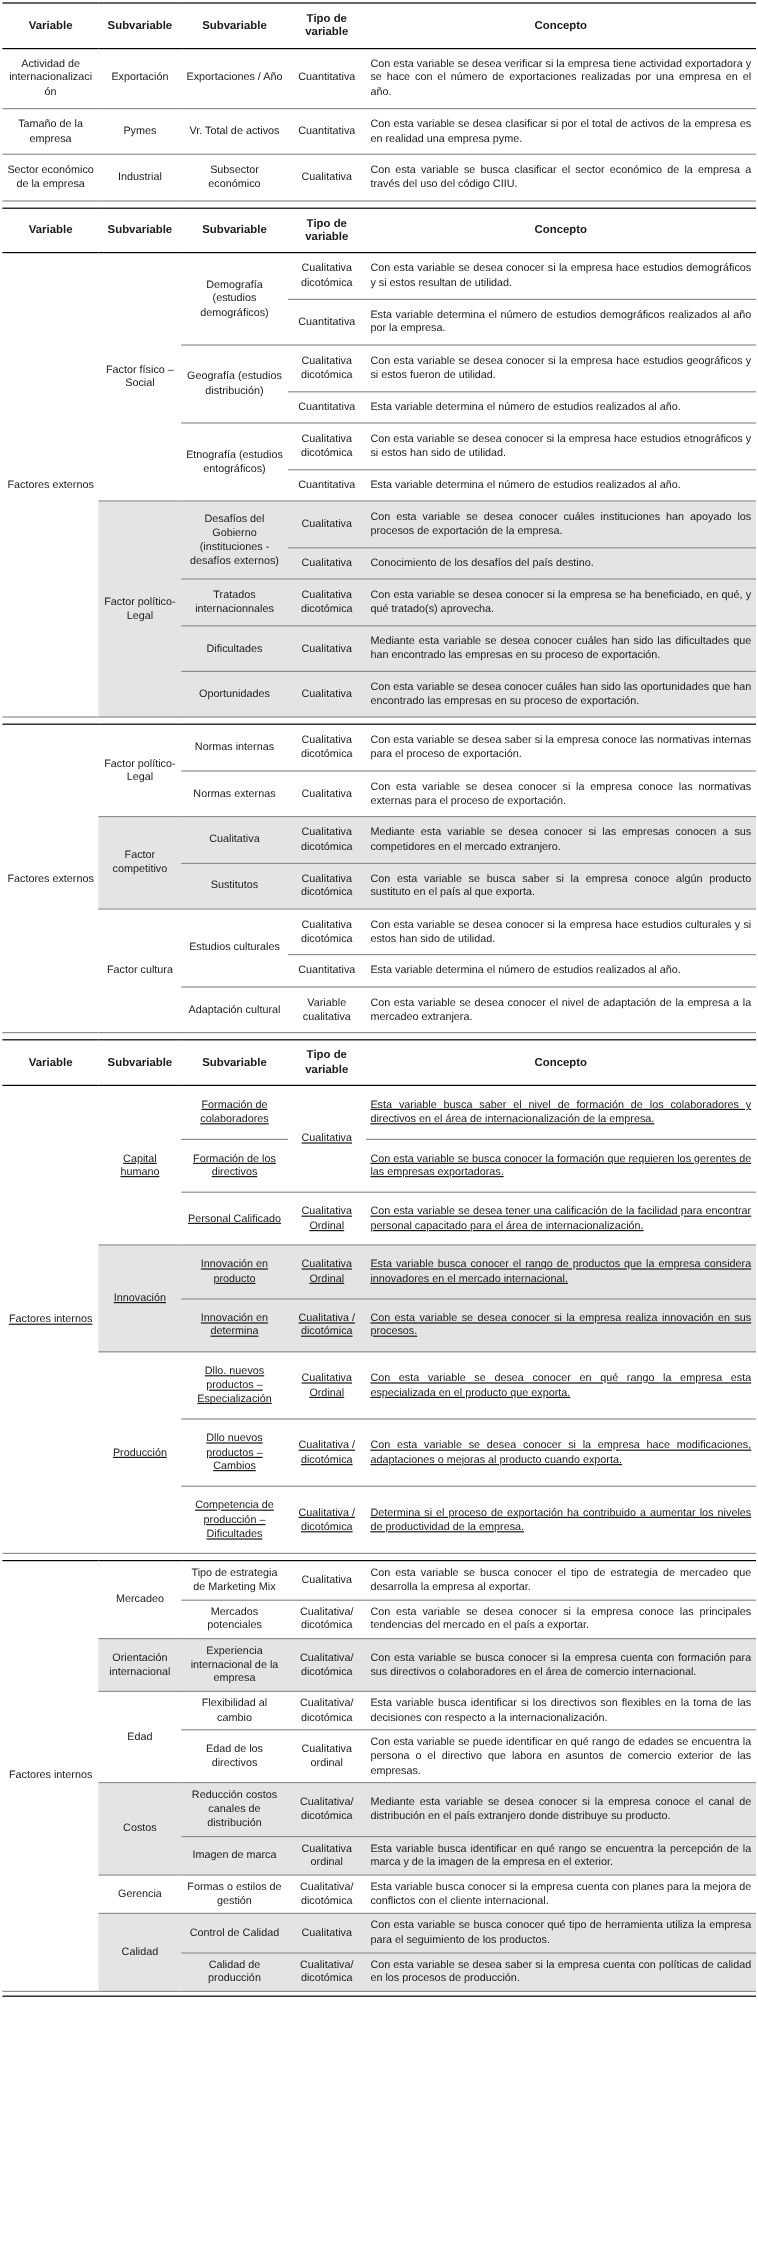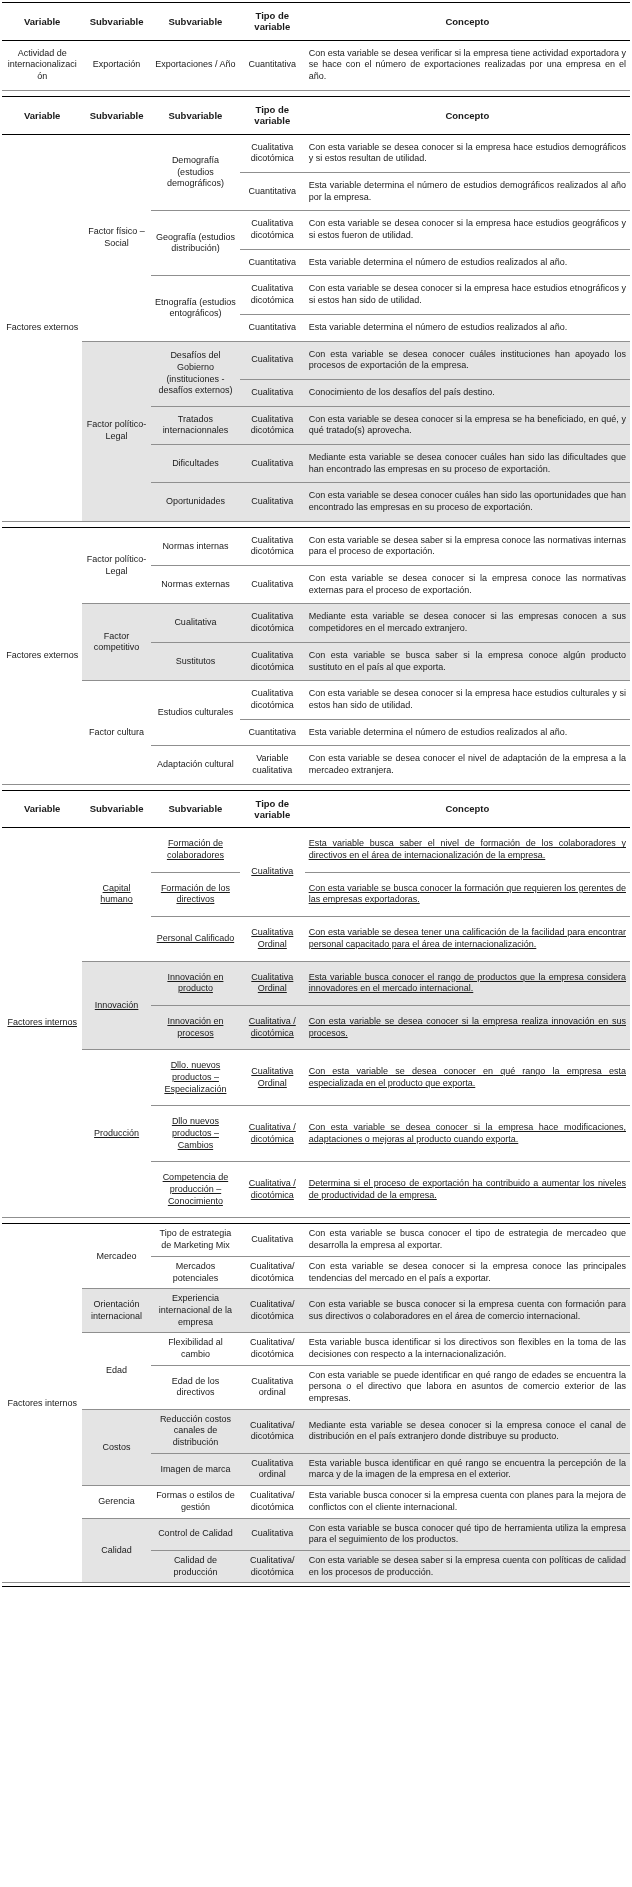--- a/index.html
+++ b/index.html
@@ -76,20 +76,34 @@
           </tr>
         </thead>
         <tbody>
           <tr>
             <td class="c0">Actividad de internacionalización</td>
             <td class="c1">Exportación</td>
             <td class="c2">Exportaciones / Año</td>
             <td class="c3">Cuantitativa</td>
             <td class="c4">Con esta variable se desea verificar si la empresa tiene actividad exportadora y se hace con el número de exportaciones realizadas por una empresa en el año.</td>
           </tr>
+          <tr>
+            <td class="c0">Tamaño de la empresa</td>
+            <td class="c1">Pymes</td>
+            <td class="c2">Vr. Total de activos</td>
+            <td class="c3">Cuantitativa</td>
+            <td class="c4">Con esta variable se desea clasificar si por el total de activos de la empresa es en realidad una empresa pyme.</td>
+          </tr>
+          <tr>
+            <td class="c0">Sector económico de la empresa</td>
+            <td class="c1">Industrial</td>
+            <td class="c2">Subsector económico</td>
+            <td class="c3">Cualitativa</td>
+            <td class="c4">Con esta variable se busca clasificar el sector económico de la empresa a través del uso del código CIIU.</td>
+          </tr>
         </tbody>
       </table>
       <table class="vtable density-normal">
         <colgroup>
           <col style="width: 12.8%;">
           <col style="width: 10.9%;">
           <col style="width: 14.2%;">
           <col style="width: 10.3%;">
           <col style="width: 51.8%;">
         </colgroup>
@@ -242,37 +256,37 @@
             <td class="c3">Cualitativa Ordinal</td>
             <td class="c4">Con esta variable se desea tener una calificación de la facilidad para encontrar personal capacitado para el área de internacionalización.</td>
           </tr>
           <tr>
             <td class="c1 shaded" rowspan="2">Innovación</td>
             <td class="c2 shaded">Innovación en producto</td>
             <td class="c3 shaded">Cualitativa Ordinal</td>
             <td class="c4 shaded">Esta variable busca conocer el rango de productos que la empresa considera innovadores en el mercado internacional.</td>
           </tr>
           <tr>
-            <td class="c2 shaded">Innovación en procesos</td>
+            <td class="c2 shaded">Innovación en determina</td>
             <td class="c3 shaded">Cualitativa / dicotómica</td>
             <td class="c4 shaded">Con esta variable se desea conocer si la empresa realiza innovación en sus procesos.</td>
           </tr>
           <tr>
             <td class="c1" rowspan="3">Producción</td>
             <td class="c2">Dllo. nuevos productos – Especialización</td>
             <td class="c3">Cualitativa Ordinal</td>
             <td class="c4">Con esta variable se desea conocer en qué rango la empresa esta especializada en el producto que exporta.</td>
           </tr>
           <tr>
             <td class="c2">Dllo nuevos productos – Cambios</td>
             <td class="c3">Cualitativa / dicotómica</td>
             <td class="c4">Con esta variable se desea conocer si la empresa hace modificaciones, adaptaciones o mejoras al producto cuando exporta.</td>
           </tr>
           <tr>
-            <td class="c2">Competencia de producción – Conocimiento</td>
+            <td class="c2">Competencia de producción – Dificultades</td>
             <td class="c3">Cualitativa / dicotómica</td>
             <td class="c4">Determina si el proceso de exportación ha contribuido a aumentar los niveles de productividad de la empresa.</td>
           </tr>
         </tbody>
       </table>
       <table class="vtable density-compact">
         <colgroup>
           <col style="width: 12.8%;">
           <col style="width: 10.9%;">
           <col style="width: 14.2%;">

